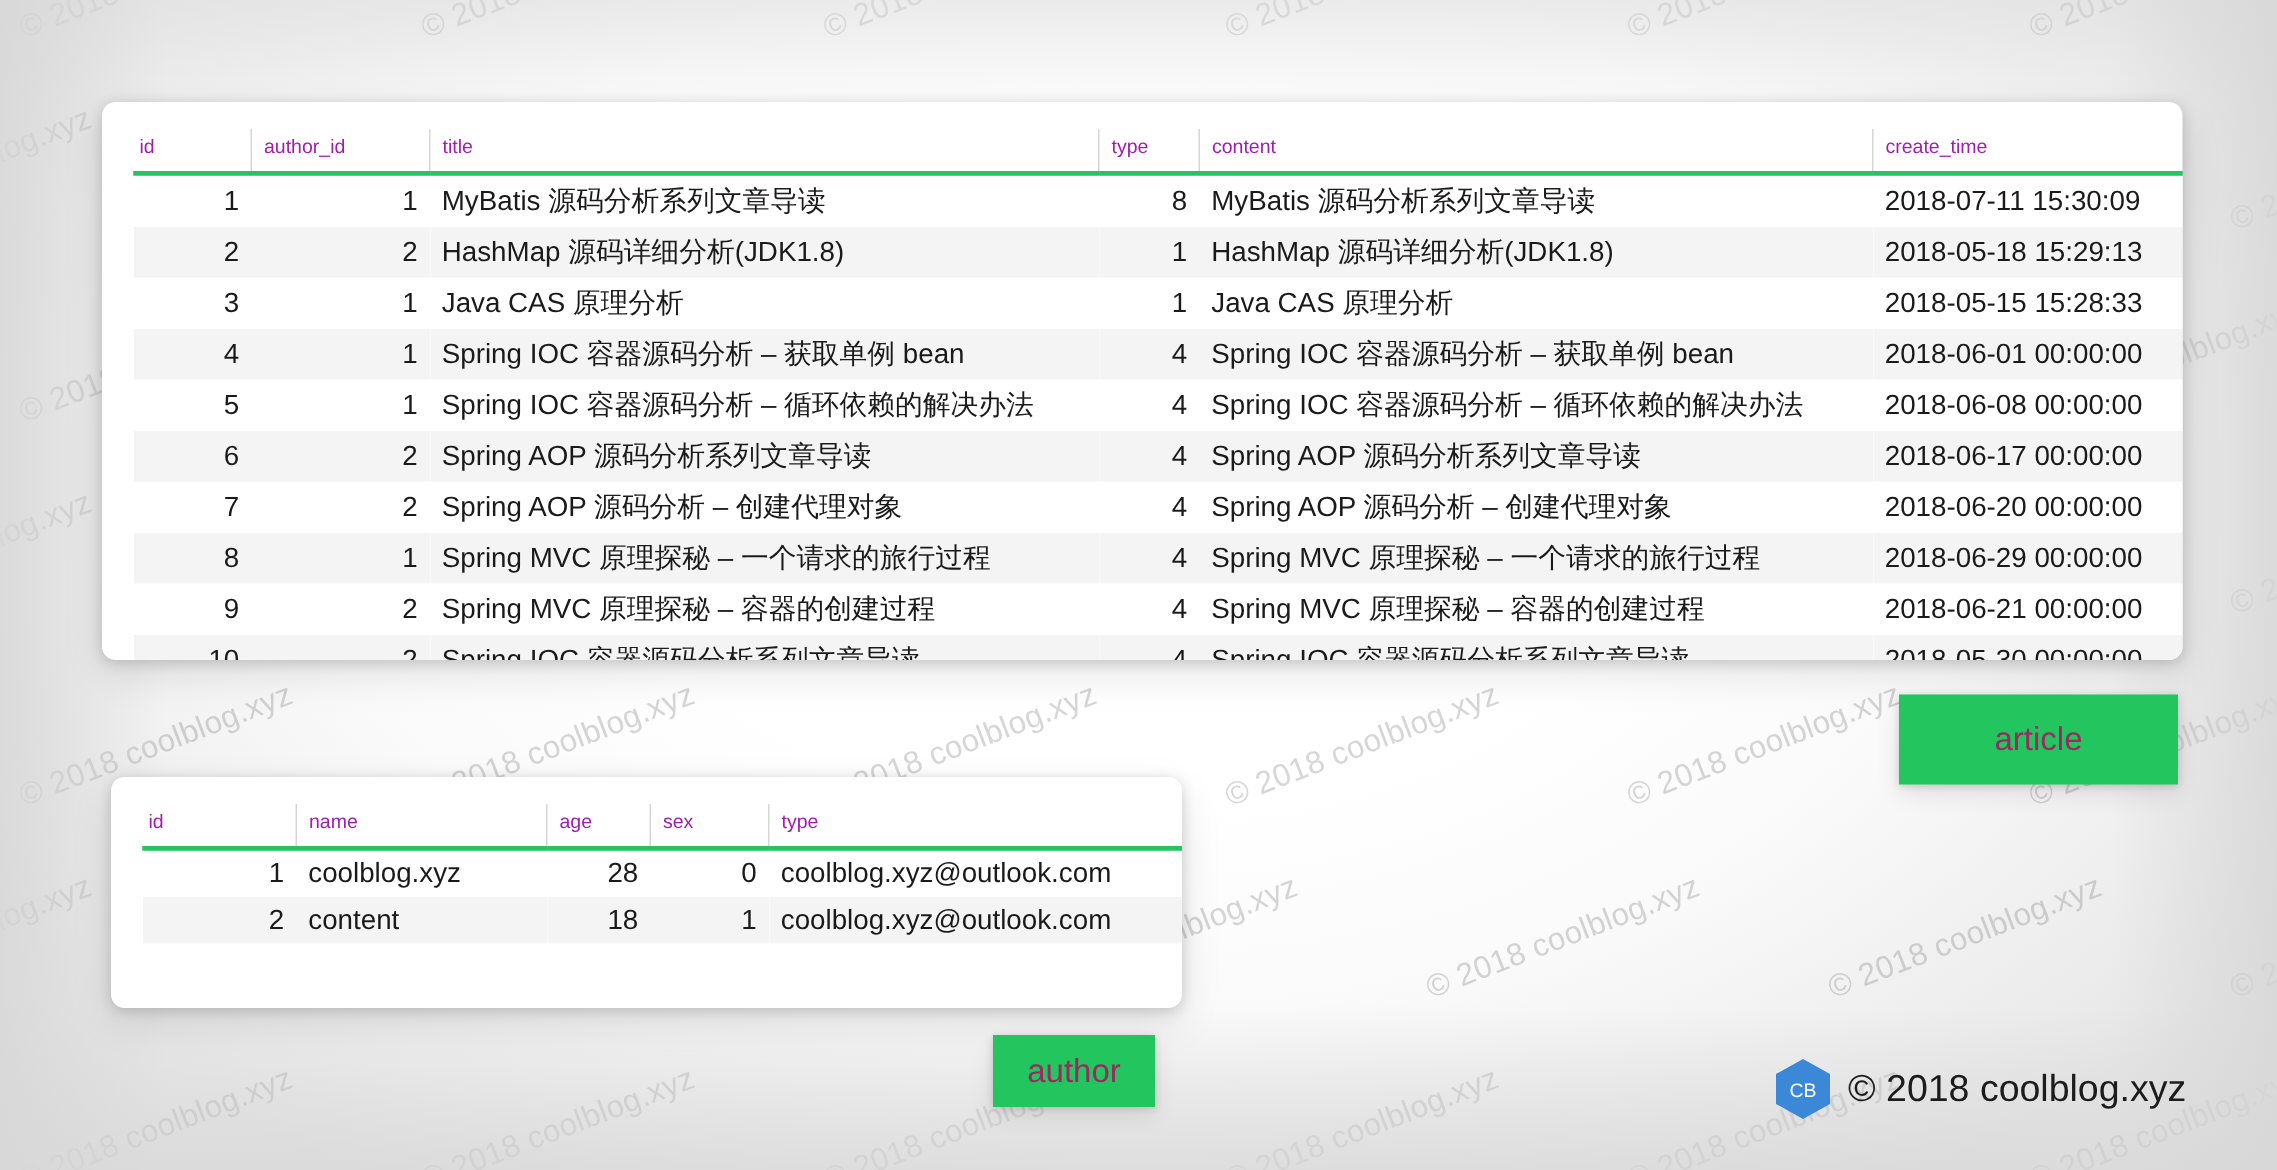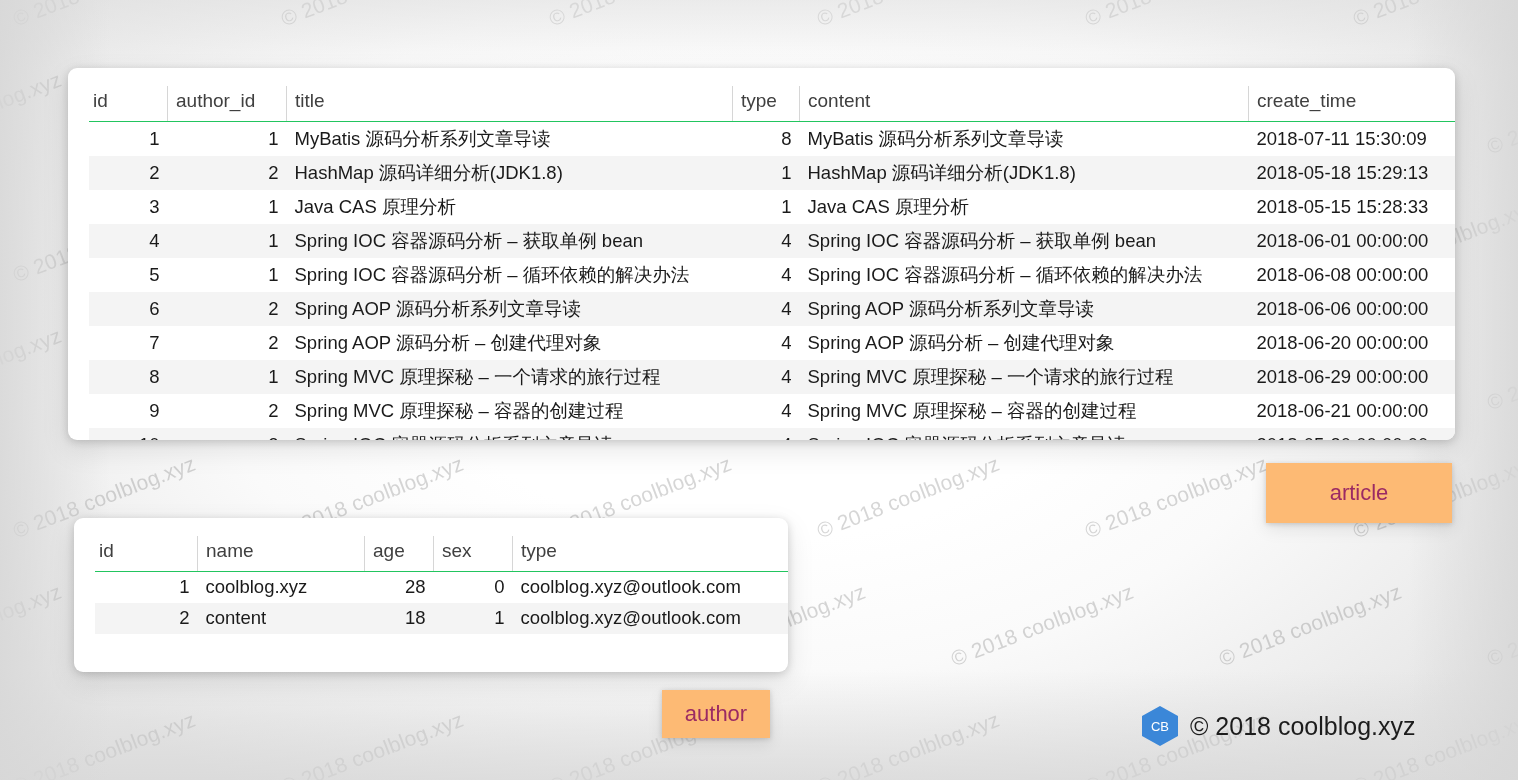--- a/index.html
+++ b/index.html
@@ -70,25 +70,25 @@
 
   
   table.grid {
     border-collapse: collapse;
     table-layout: fixed;
     font-family: "Liberation Sans", "DejaVu Sans", sans-serif;
     color: #1a1a1a;
   }
   table.grid thead th {
     font-weight: normal;
-    font-size: 19px;
-    color: #404040;
+    font-size: 13px;
+    color: #a21caf;
     text-align: left;
     padding: 4px 0 9px 8px;
-    border-bottom: 1px solid #22c55e;
+    border-bottom: 3px solid #22c55e;
     border-left: 1px solid #d6d6d6;
     vertical-align: bottom;
     white-space: nowrap;
   }
   table.grid thead th.first {
     border-left: none;
     padding-left: 4px;
   }
   table.grid tbody td {
     font-size: 18.5px;
@@ -114,36 +114,36 @@
   #author-table { position: absolute; left: 21px; top: 18px; width: 676px; }
   #author-table thead tr th:nth-child(1) { width: 98px; }
   #author-table thead tr th:nth-child(2) { width: 158px; }
   #author-table thead tr th:nth-child(3) { width: 60px; }
   #author-table thead tr th:nth-child(4) { width: 70px; }
   #author-table thead tr th:nth-child(5) { width: 290px; }
 
   
   .caption-chip {
     position: absolute;
-    background: #fdba74;
+    background: #22c55e;
     display: flex;
     align-items: center;
     justify-content: center;
     box-shadow: 0 1px 5px rgba(0,0,0,0.16), 0 6px 16px rgba(0,0,0,0.09);
     color: #9b2a63;
     font-size: 22px;
     font-family: "Liberation Sans", "DejaVu Sans", sans-serif;
   }
   #article-caption { left: 1266px; top: 463px; width: 186px; height: 60px; }
   #author-caption  { left: 662px;  top: 690px; width: 108px; height: 48px; }
 
   
   #footer {
     position: absolute;
-    left: 1142px; top: 706px;
+    left: 1184px; top: 706px;
     display: flex;
     align-items: center;
     gap: 12px;
   }
   #cb-hex {
     width: 36px; height: 40px;
     display: block;
   }
   #footer-text {
     font-size: 25px;
@@ -257,21 +257,21 @@
           <td class="num">4</td>
           <td class="txt">Spring IOC 容器源码分析 – 循环依赖的解决办法</td>
           <td class="txt">2018-06-08 00:00:00</td>
         </tr>
         <tr class="even">
           <td class="num">6</td>
           <td class="num">2</td>
           <td class="txt">Spring AOP 源码分析系列文章导读</td>
           <td class="num">4</td>
           <td class="txt">Spring AOP 源码分析系列文章导读</td>
-          <td class="txt">2018-06-06 00:00:00</td>
+          <td class="txt">2018-06-17 00:00:00</td>
         </tr>
         <tr class="odd">
           <td class="num">7</td>
           <td class="num">2</td>
           <td class="txt">Spring AOP 源码分析 – 创建代理对象</td>
           <td class="num">4</td>
           <td class="txt">Spring AOP 源码分析 – 创建代理对象</td>
           <td class="txt">2018-06-20 00:00:00</td>
         </tr>
         <tr class="even">

